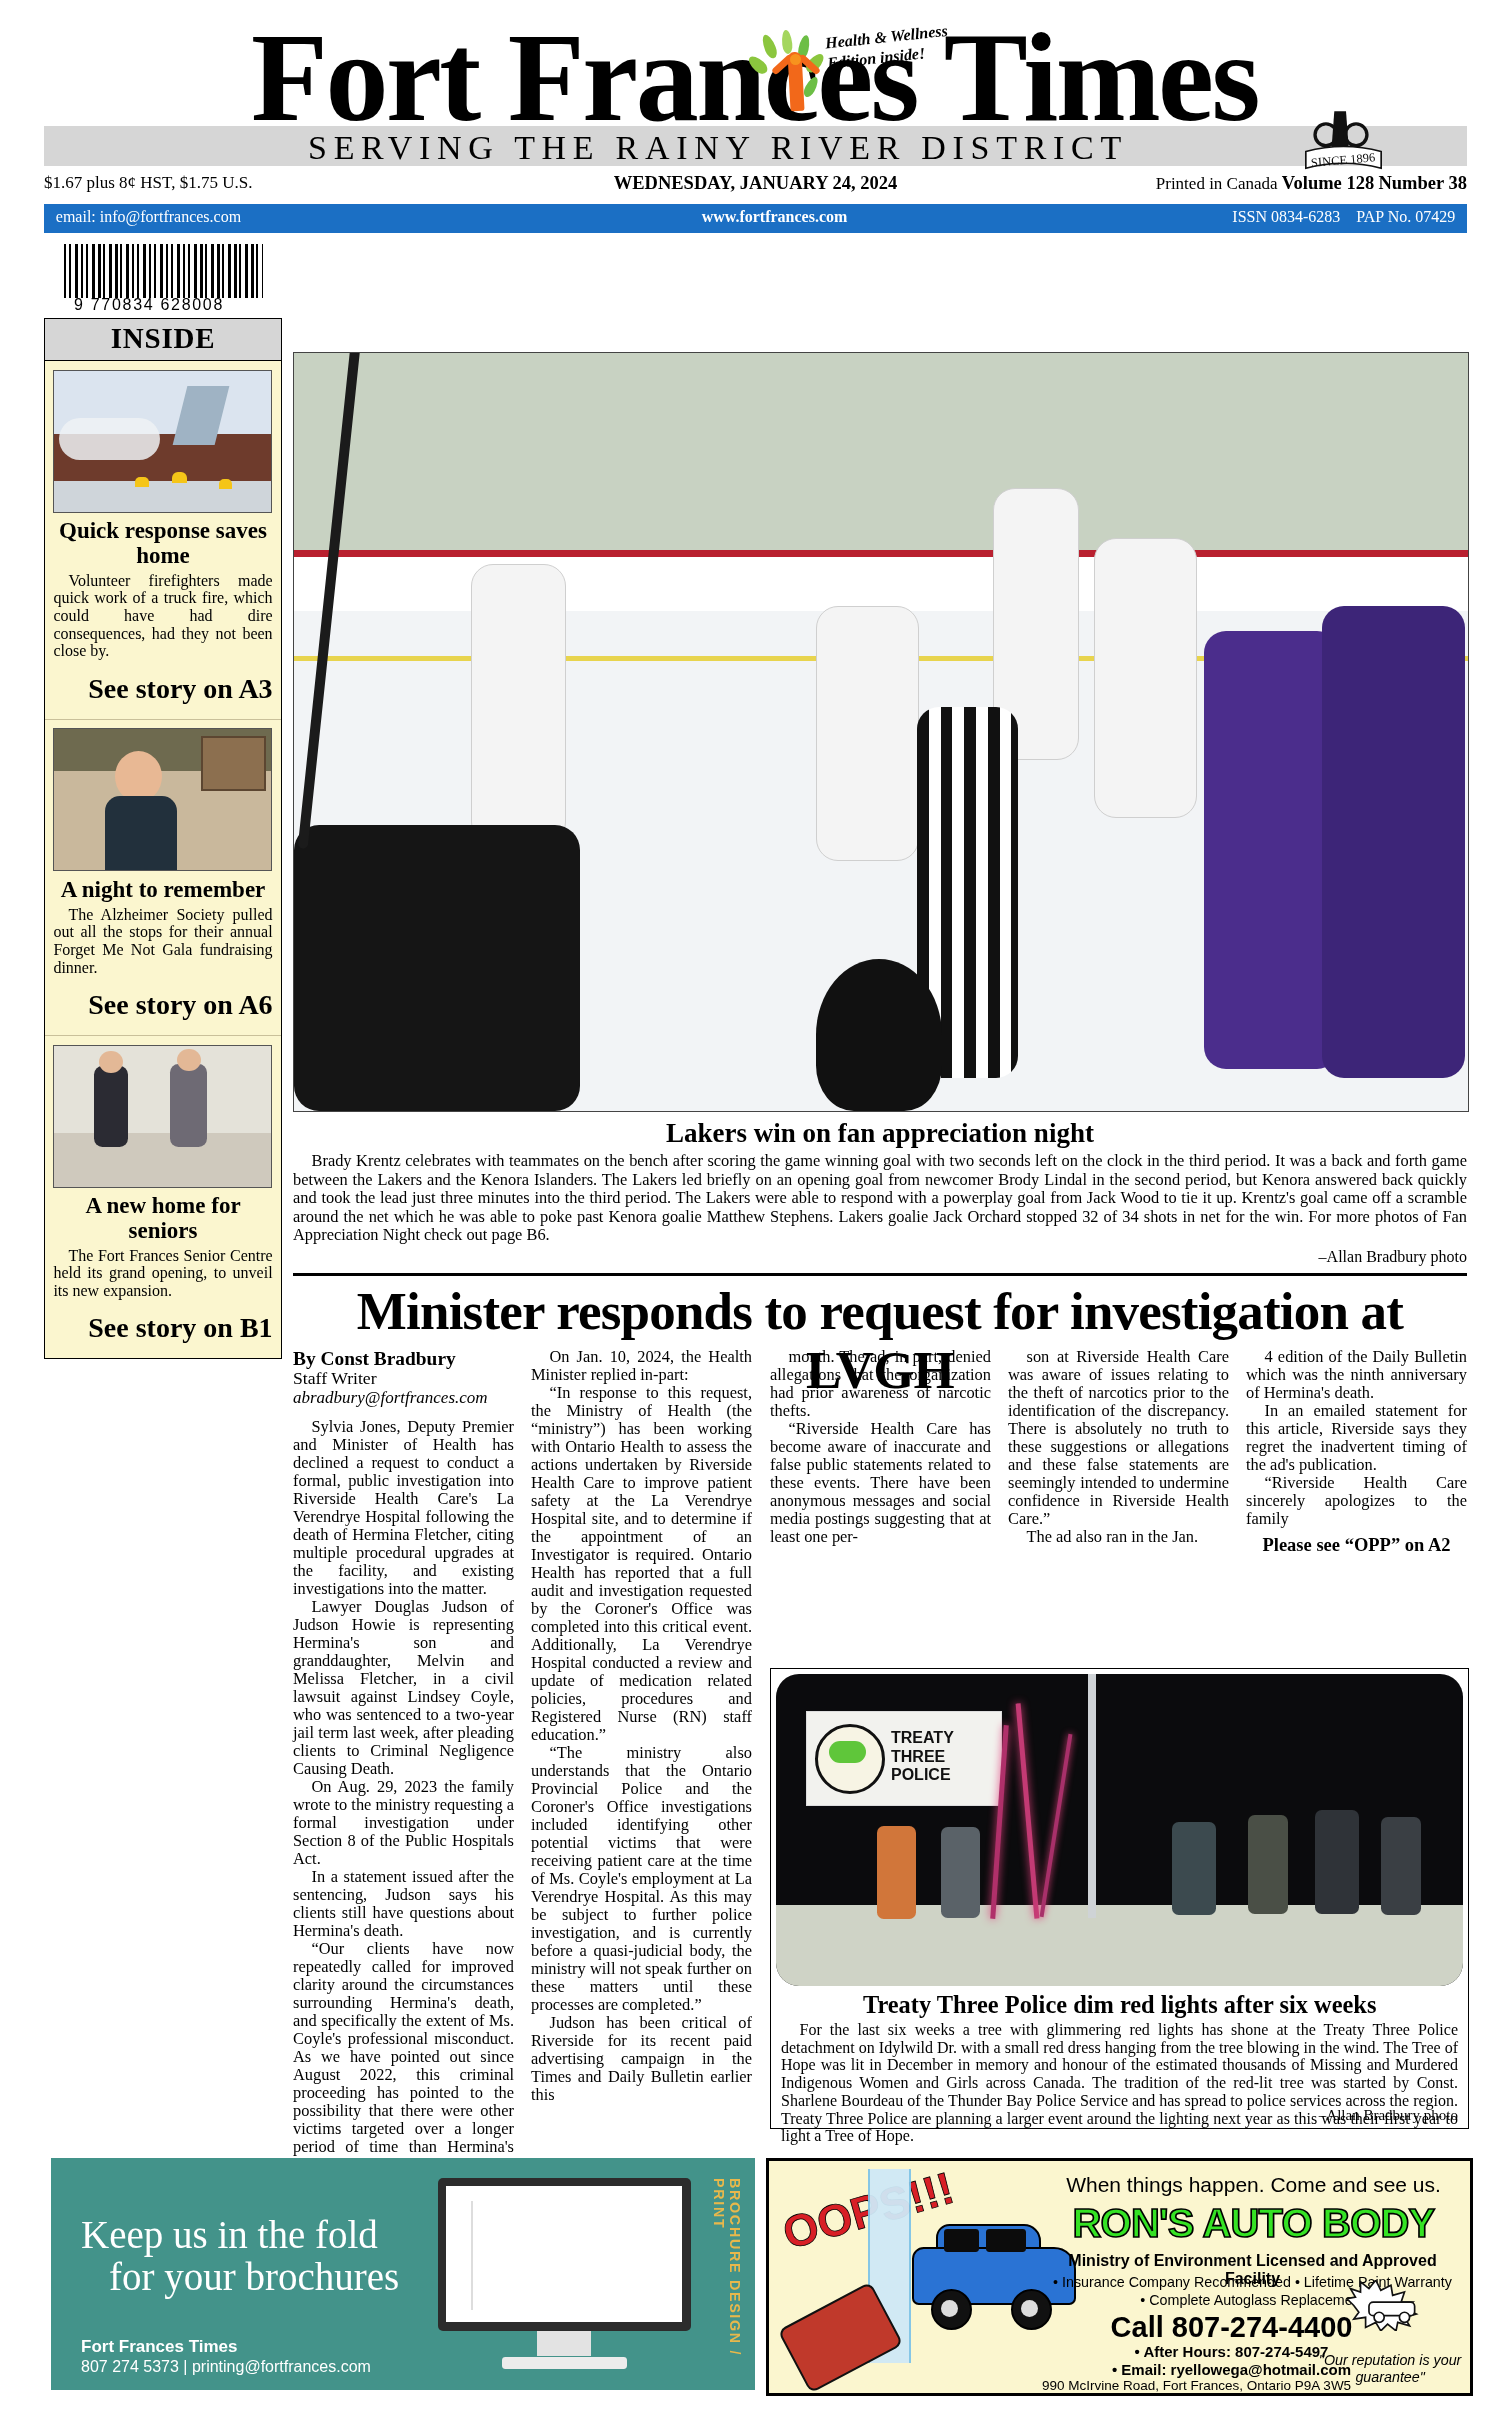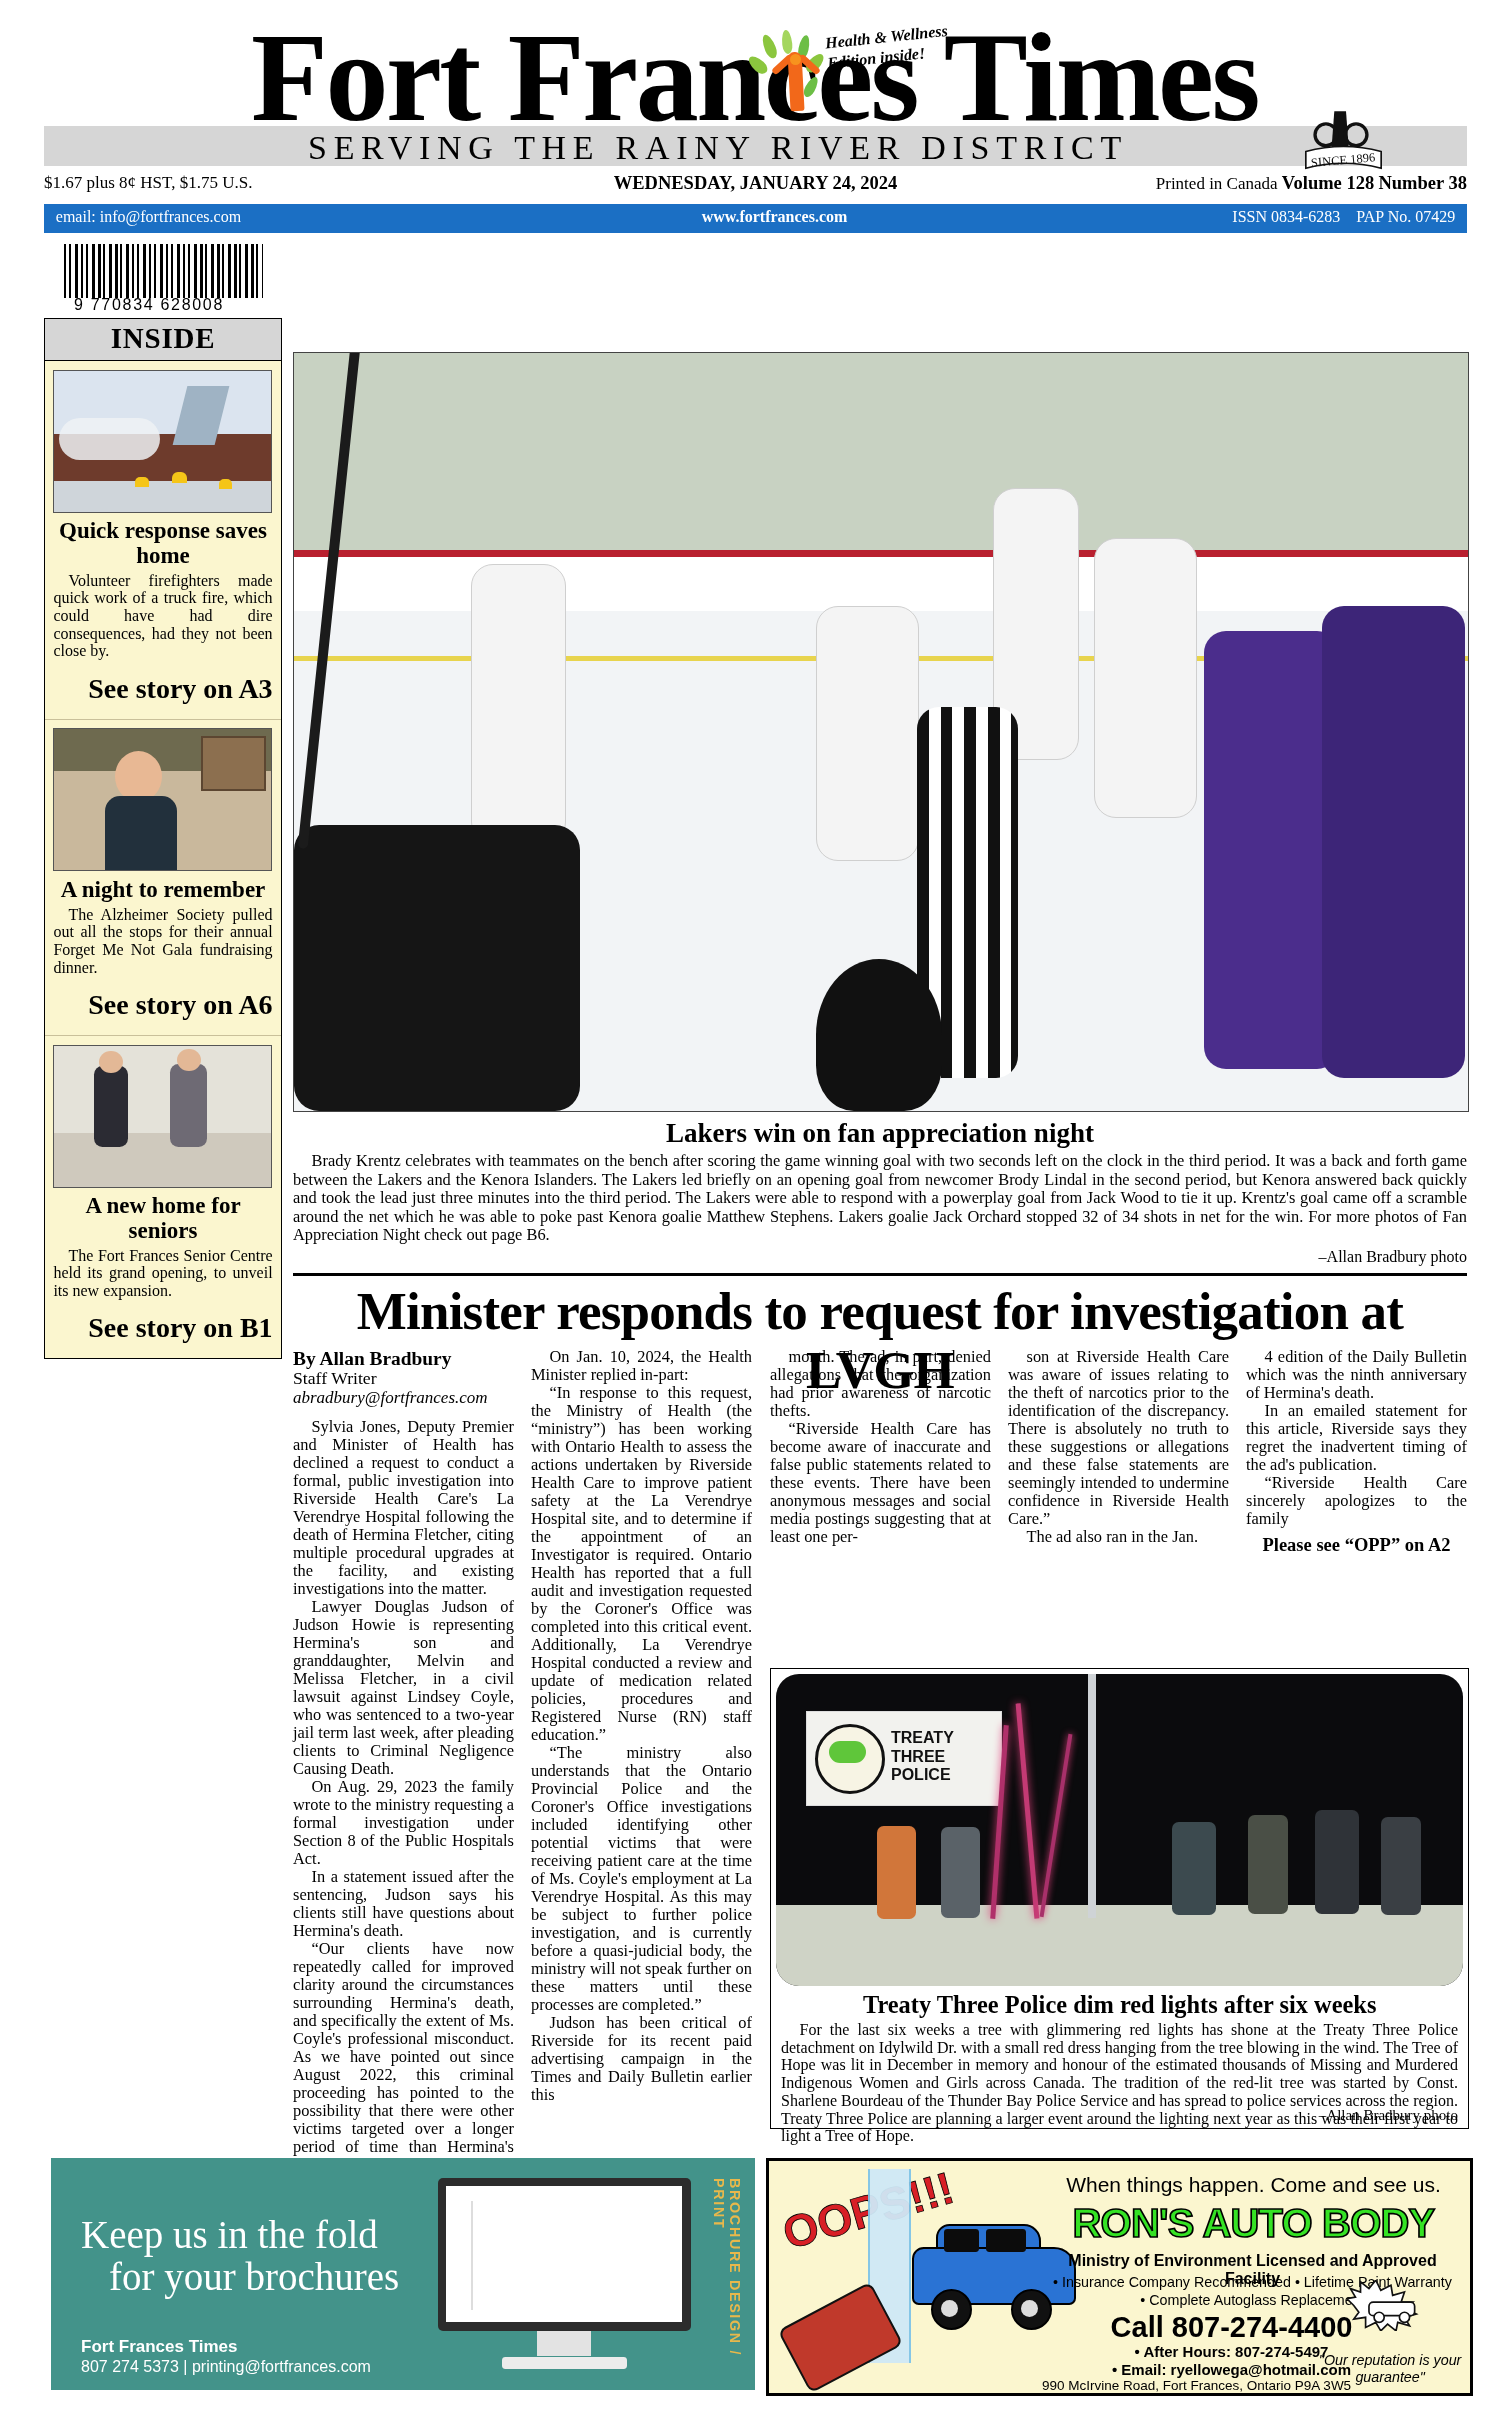--- a/index.html
+++ b/index.html
@@ -273,21 +273,21 @@
   <div class="capttitle">Lakers win on fan appreciation night</div>
   <div class="captbody">Brady Krentz celebrates with teammates on the bench after scoring the game winning goal with two seconds left on the clock in the third period. It was a back and forth game between the Lakers and the Kenora Islanders. The Lakers led briefly on an opening goal from newcomer Brody Lindal in the second period, but Kenora answered back quickly and took the lead just three minutes into the third period. The Lakers were able to respond with a powerplay goal from Jack Wood to tie it up. Krentz's goal came off a scramble around the net which he was able to poke past Kenora goalie Matthew Stephens. Lakers goalie Jack Orchard stopped 32 of 34 shots in net for the win. For more photos of Fan Appreciation Night check out page B6.</div>
   <div class="credit">–Allan Bradbury photo</div>
 
   <div class="hrule"></div>
   <div class="headline">Minister responds to request for investigation at LVGH</div>
 
   <div class="cols">
 
     <div class="col c1">
-      <p class="byline">By Allan Bradbury</p>
+      <p class="byline">By Const Bradbury</p>
       <p class="bystaff">Staff Writer</p>
       <p class="byemail">abradbury@fortfrances.com</p>
       <p>Sylvia Jones, Deputy Premier and Minister of Health has declined a request to conduct a formal, public investigation into Riverside Health Care's La Verendrye Hospital following the death of Hermina Fletcher, citing multiple procedural upgrades at the facility, and existing investigations into the matter.</p>
       <p>Lawyer Douglas Judson of Judson Howie is representing Hermina's son and granddaughter, Melvin and Melissa Fletcher, in a civil lawsuit against Lindsey Coyle, who was sentenced to a two-year jail term last week, after pleading clients to Criminal Negligence Causing Death.</p>
       <p>On Aug. 29, 2023 the family wrote to the ministry requesting a formal investigation under Section 8 of the Public Hospitals Act.</p>
       <p>In a statement issued after the sentencing, Judson says his clients still have questions about Hermina's death.</p>
       <p>“Our clients have now repeatedly called for improved clarity around the circumstances surrounding Hermina's death, and specifically the extent of Ms. Coyle's professional misconduct. As we have pointed out since August 2022, this criminal proceeding has pointed to the possibility that there were other victims targeted over a longer period of time than Hermina's hospitalization,” the statement reads.</p>
     </div>
 
     <div class="col c2">

